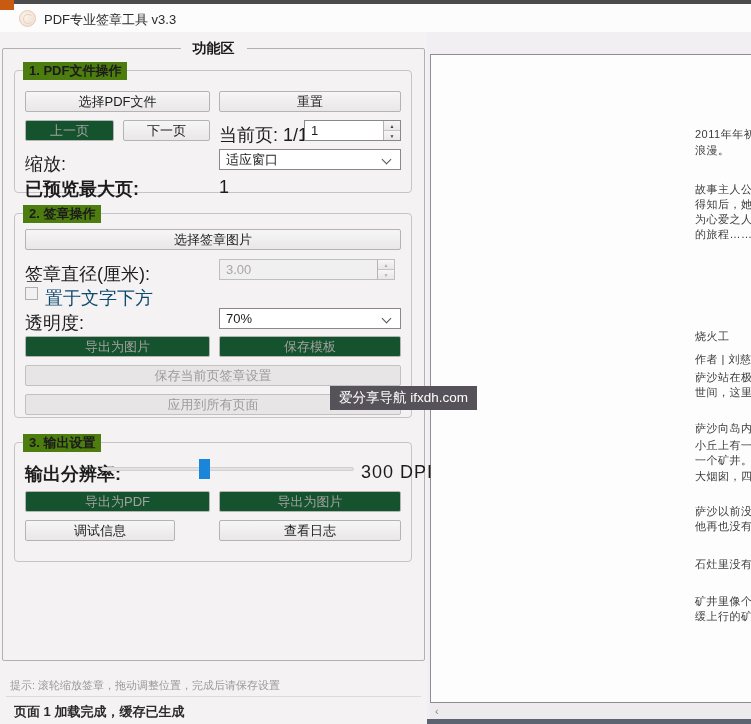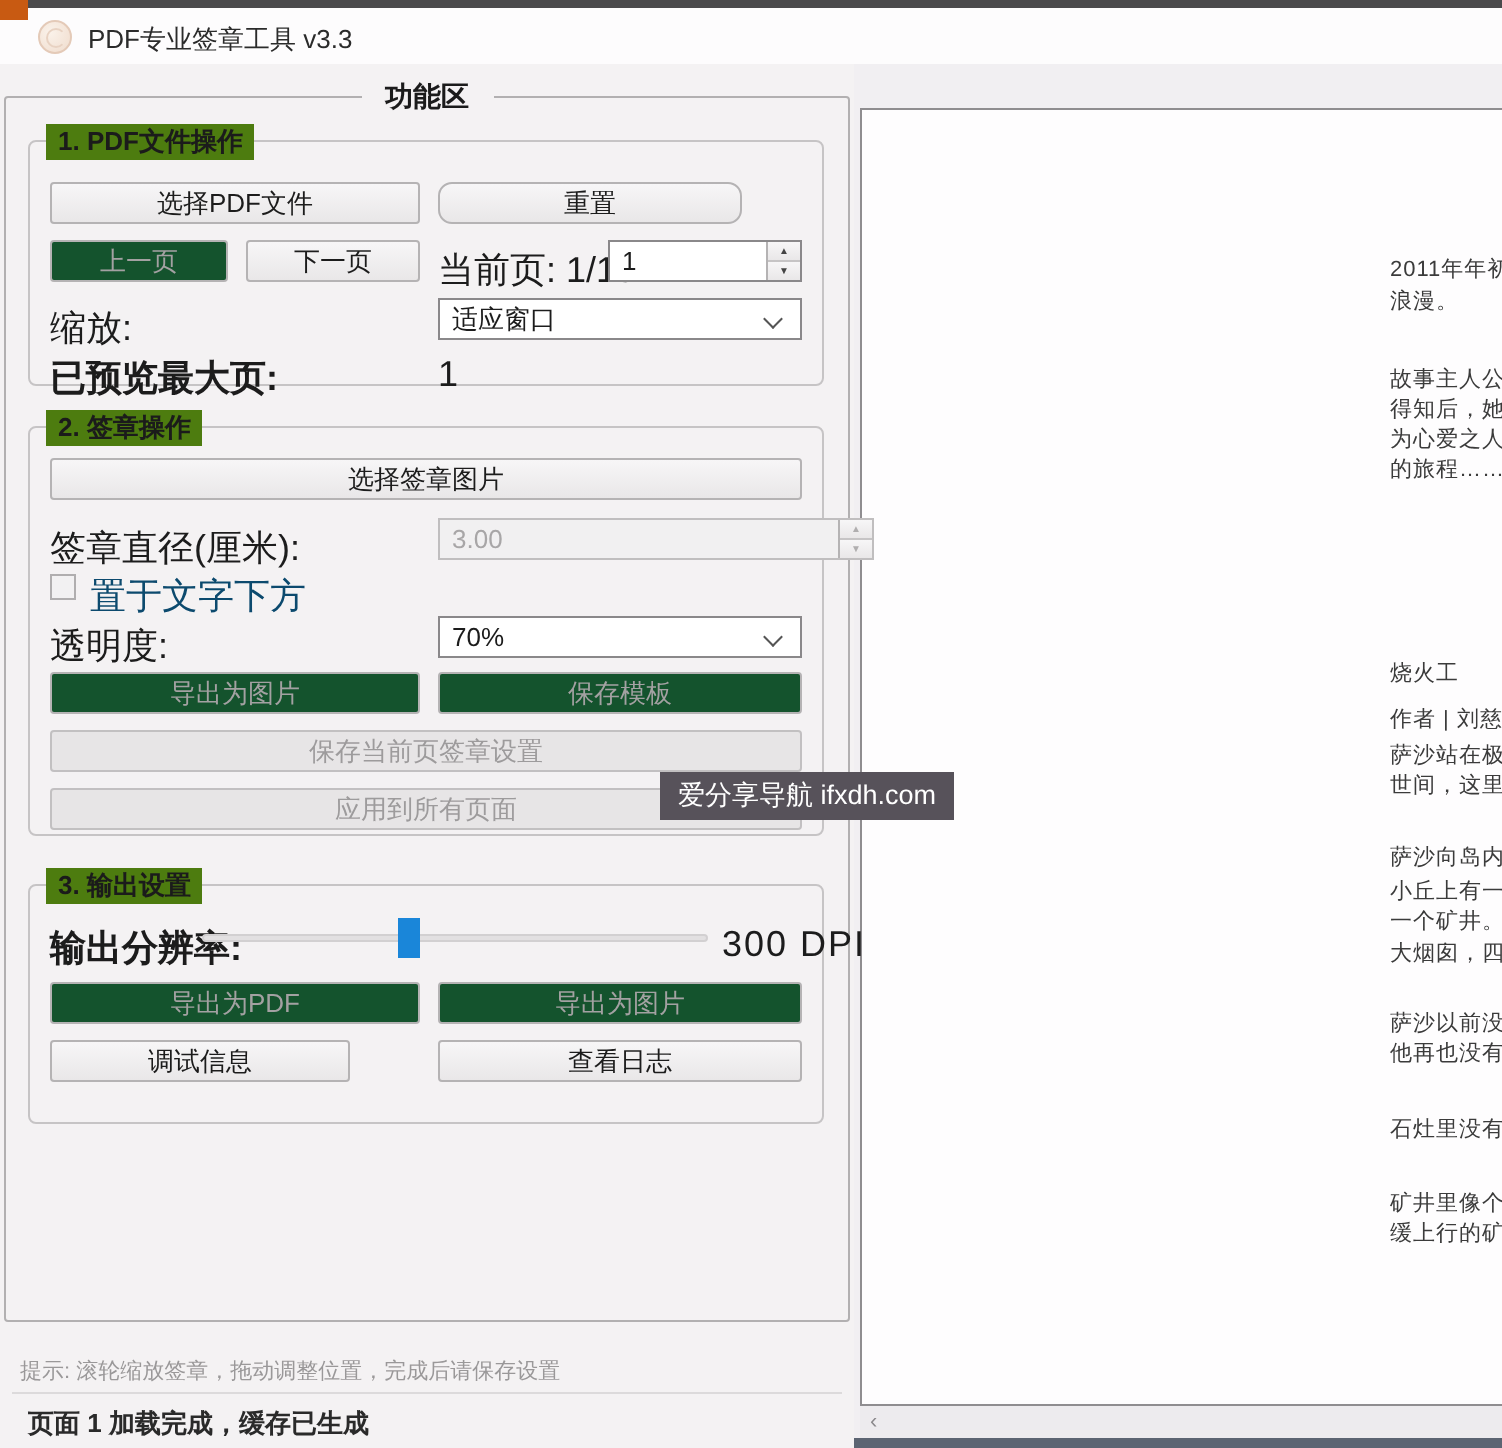--- a/index.html
+++ b/index.html
@@ -94,21 +94,21 @@
 
 <div id="left">
   <div id="panelbox"></div>
   <div id="panelheader">功能区</div>
 
   <div class="groupbox" id="group1">
     <div class="legend">1. PDF文件操作</div>
     <div class="btn" style="left:10px; top:20px; width:185px;">
       <span>选择PDF文件</span>
     </div>
-    <div class="btn" style="left:204px; top:20px; width:152px;border-radius:7px;">
+    <div class="btn" style="left:204px; top:20px; width:182px;">
       <span>重置</span>
     </div>
     <div class="btn disabled" style="left:10px; top:49px; width:89px;">
       <span>上一页</span>
     </div>
     <div class="btn" style="left:108px; top:49px; width:87px;">
       <span>下一页</span>
     </div>
     <div class="lbl" style="left:204px; top:52px;">当前页: 1/15</div>
     <div class="field" style="left:289px; top:49px; width:97px;">
@@ -126,21 +126,21 @@
     <div class="lbl bold" style="left:10px; top:106px;">已预览最大页:</div>
     <div class="lbl" style="left:204px; top:106px;">1</div>
   </div>
 
   <div class="groupbox" id="group2">
     <div class="legend">2. 签章操作</div>
     <div class="btn" style="left:10px; top:15px; width:376px;">
       <span>选择签章图片</span>
     </div>
     <div class="lbl" style="left:10px; top:48px;">签章直径(厘米):</div>
-    <div class="field disabled" style="left:204px; top:45px; width:218px;">
+    <div class="field disabled" style="left:204px; top:45px; width:176px;">
       <span class="val">3.00</span>
       <div class="spinbtns">
         <span>▲</span>
         <span>▼</span>
       </div>
     </div>
     <div class="checkbox" style="left:10px; top:73px;"></div>
     <div class="lbl gray" style="left:30px; top:72px;">置于文字下方</div>
     <div class="lbl" style="left:10px; top:97px;">透明度:</div>
     <div class="field" style="left:204px; top:94px; width:182px;">

